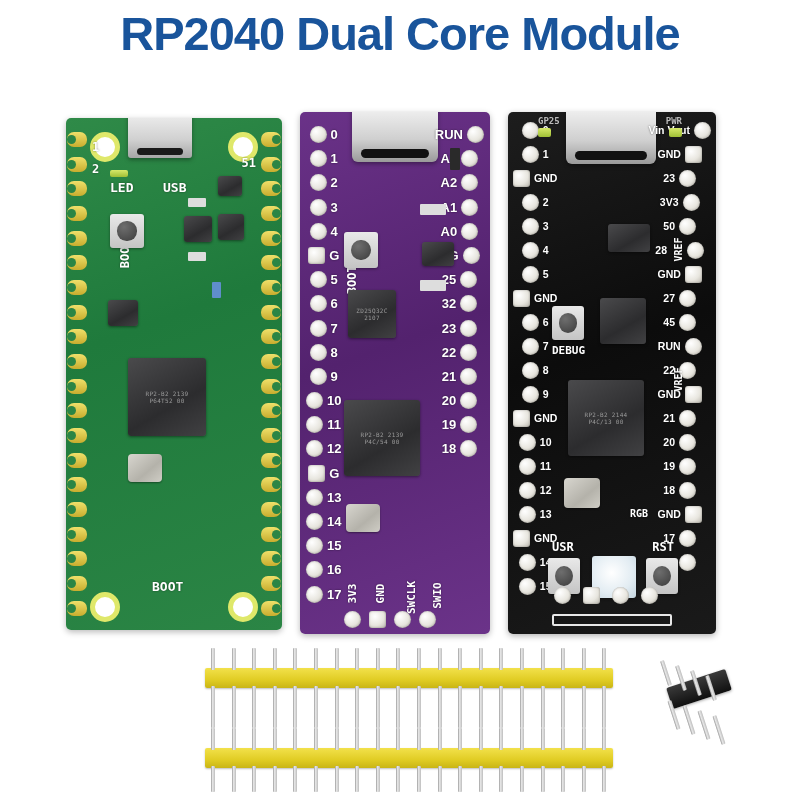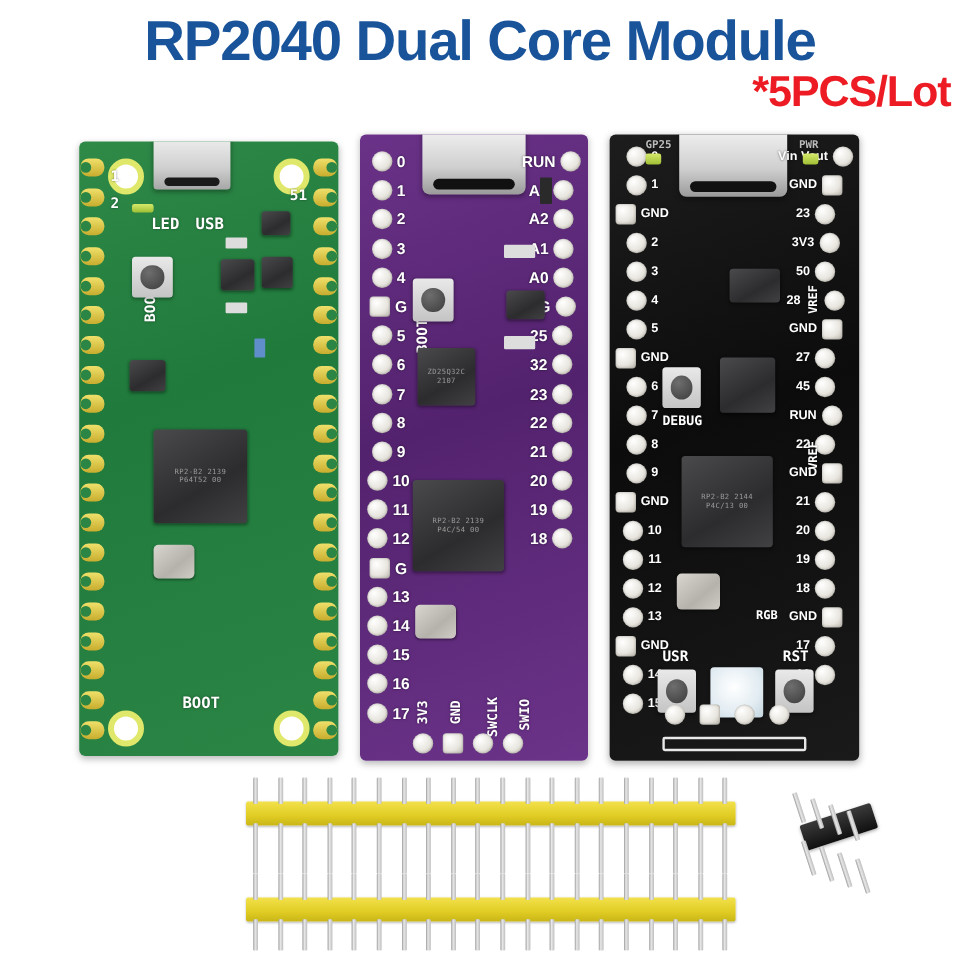--- a/index.html
+++ b/index.html
@@ -108,21 +108,20 @@
     border-radius: 1px; }
   .hdr-small { position: absolute; background: linear-gradient(#3a3a3a,#101010); border-radius: 2px;
     transform: rotate(-18deg); box-shadow: 0 1px 3px rgba(0,0,0,.35); }
 </style>
 </head>
 <body>
 
 <div id="stage">
 
   <div class="title-main">RP2040 Dual Core Module</div>
-  <div class="title-sub">*5PCS/Lot</div>
 
   <div class="board board-green">
 
     <div class="green-pad-col left" id="gl">
         <div class="gpad"></div>
         <div class="gpad"></div>
         <div class="gpad"></div>
         <div class="gpad"></div>
         <div class="gpad"></div>
         <div class="gpad"></div>
@@ -167,21 +166,21 @@
     <div class="mhole" style="left:24px;top:14px;"></div>
     <div class="mhole" style="right:24px;top:14px;"></div>
     <div class="mhole" style="left:24px;bottom:8px;"></div>
     <div class="mhole" style="right:24px;bottom:8px;"></div>
 
     <div class="usb-micro" style="left:62px;top:-12px;width:64px;height:52px;"></div>
 
     <div class="silk" style="left:26px;top:22px;font-size:12px;">1</div>
     <div class="silk" style="left:26px;top:44px;font-size:12px;">2</div>
     <div class="silk" style="right:26px;top:38px;font-size:12px;">51</div>
-    <div class="silk" style="left:44px;top:62px;font-size:13px;margin-left:16px;">LED</div>
+    <div class="silk" style="left:44px;top:62px;font-size:13px;">LED</div>
     <div class="silk" style="left:97px;top:62px;font-size:13px;">USB</div>
     <div class="silk rot" style="left:24px;top:118px;font-size:12px;width:70px;text-align:center;">BOOTSEL</div>
     <div class="silk" style="left:86px;bottom:36px;font-size:13px;">BOOT</div>
 
     <div class="greenled" style="left:44px;top:52px;width:18px;height:7px;"></div>
     <div class="btn" style="left:44px;top:96px;width:34px;height:34px;"></div>
     <div class="chip" style="left:62px;top:240px;width:78px;height:78px;">
       <div class="chip-text" style="white-space:pre-line;">RP2-B2 2139
 P64T52 00</div>
     </div>

